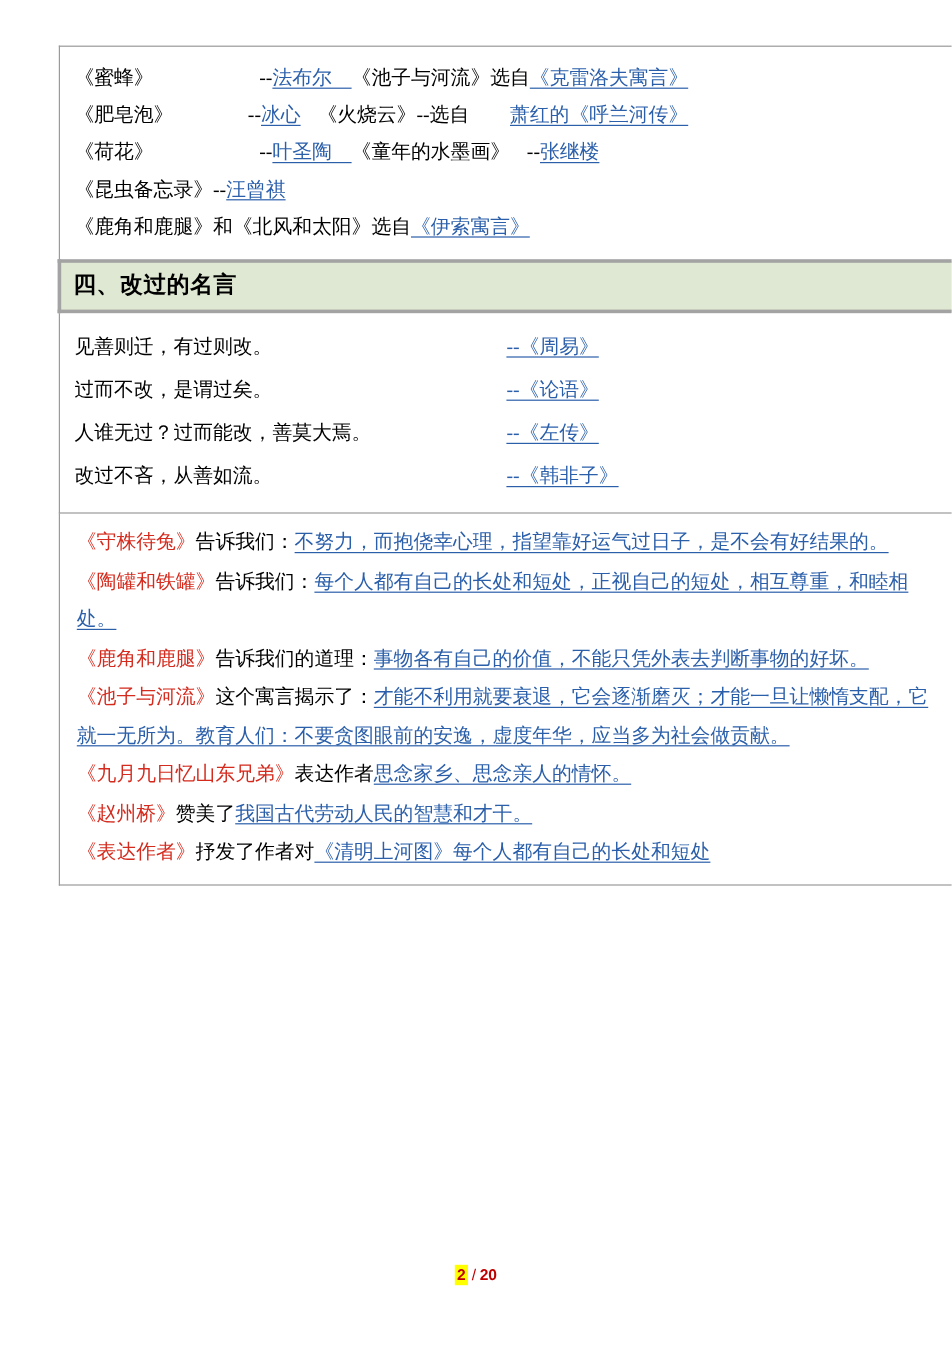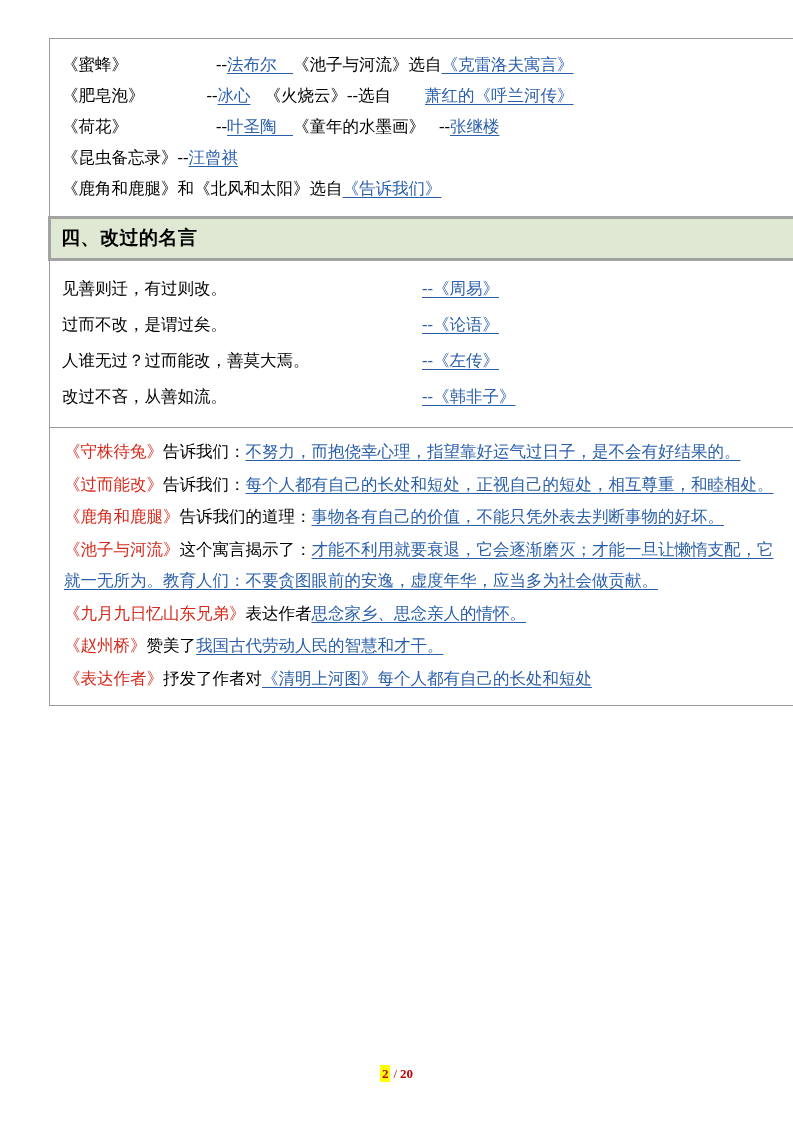--- a/index.html
+++ b/index.html
@@ -92,23 +92,23 @@
     margin-bottom: 1px;
     text-indent: 0;
   }
   .red {
     color: #d42b1e;
   }
   .footer {
     position: absolute;
     left: 0;
     right: 0;
-    bottom: 40px;
+    bottom: 52px;
     text-align: center;
-    font-family: Liberation Serif, serif;
+    font-family: Liberation Sans, sans-serif;
     font-size: 13px;
   }
   .footer .pgnum {
     background: #ffff00;
     color: #c00000;
     font-weight: bold;
     padding: 1px 2px;
   }
   .footer .sep {
     color: #c00000;
@@ -135,21 +135,21 @@
             <div class="line">
               <span class="plain">《肥皂泡》</span><span class="sp-lg"></span><span class="plain">--</span><span class="u-blue">冰心</span><span class="sp-sm"></span><span class="plain">《火烧云》--选自</span><span class="sp-md"></span><span class="u-blue">萧红的《呼兰河传》</span>
             </div>
             <div class="line">
               <span class="plain">《荷花》</span><span class="sp-xl"></span><span class="plain">--</span><span class="u-blue">叶圣陶　</span><span class="plain">《童年的水墨画》</span><span class="sp-sm"></span><span class="plain">--</span><span class="u-blue">张继楼</span>
             </div>
             <div class="line">
               <span class="plain">《昆虫备忘录》--</span><span class="u-blue">汪曾祺</span>
             </div>
             <div class="line">
-              <span class="plain">《鹿角和鹿腿》和《北风和太阳》选自</span><span class="u-blue">《告诉我们》</span>
+              <span class="plain">《鹿角和鹿腿》和《北风和太阳》选自</span><span class="u-blue">《伊索寓言》</span>
             </div>
           </div>
         </td>
       </tr>
 
       <tr class="hdr-row">
         <td>
           <div class="hdr">四、改过的名言</div>
         </td>
       </tr>
@@ -178,21 +178,21 @@
       </tr>
 
 
       <tr>
         <td>
           <div class="reason-block">
             <div class="reason-item">
               <span class="red">《守株待兔》</span><span class="plain">告诉我们：</span><span class="u-blue">不努力，而抱侥幸心理，指望靠好运气过日子，是不会有好结果的。</span>
             </div>
             <div class="reason-item">
-              <span class="red">《过而能改》</span><span class="plain">告诉我们：</span><span class="u-blue">每个人都有自己的长处和短处，正视自己的短处，相互尊重，和睦相处。</span>
+              <span class="red">《陶罐和铁罐》</span><span class="plain">告诉我们：</span><span class="u-blue">每个人都有自己的长处和短处，正视自己的短处，相互尊重，和睦相处。</span>
             </div>
             <div class="reason-item">
               <span class="red">《鹿角和鹿腿》</span><span class="plain">告诉我们的道理：</span><span class="u-blue">事物各有自己的价值，不能只凭外表去判断事物的好坏。</span>
             </div>
             <div class="reason-item">
               <span class="red">《池子与河流》</span><span class="plain">这个寓言揭示了：</span><span class="u-blue">才能不利用就要衰退，它会逐渐磨灭；才能一旦让懒惰支配，它就一无所为。教育人们：不要贪图眼前的安逸，虚度年华，应当多为社会做贡献。</span>
             </div>
             <div class="reason-item">
               <span class="red">《九月九日忆山东兄弟》</span><span class="plain">表达作者</span><span class="u-blue">思念家乡、思念亲人的情怀。</span>
             </div>

